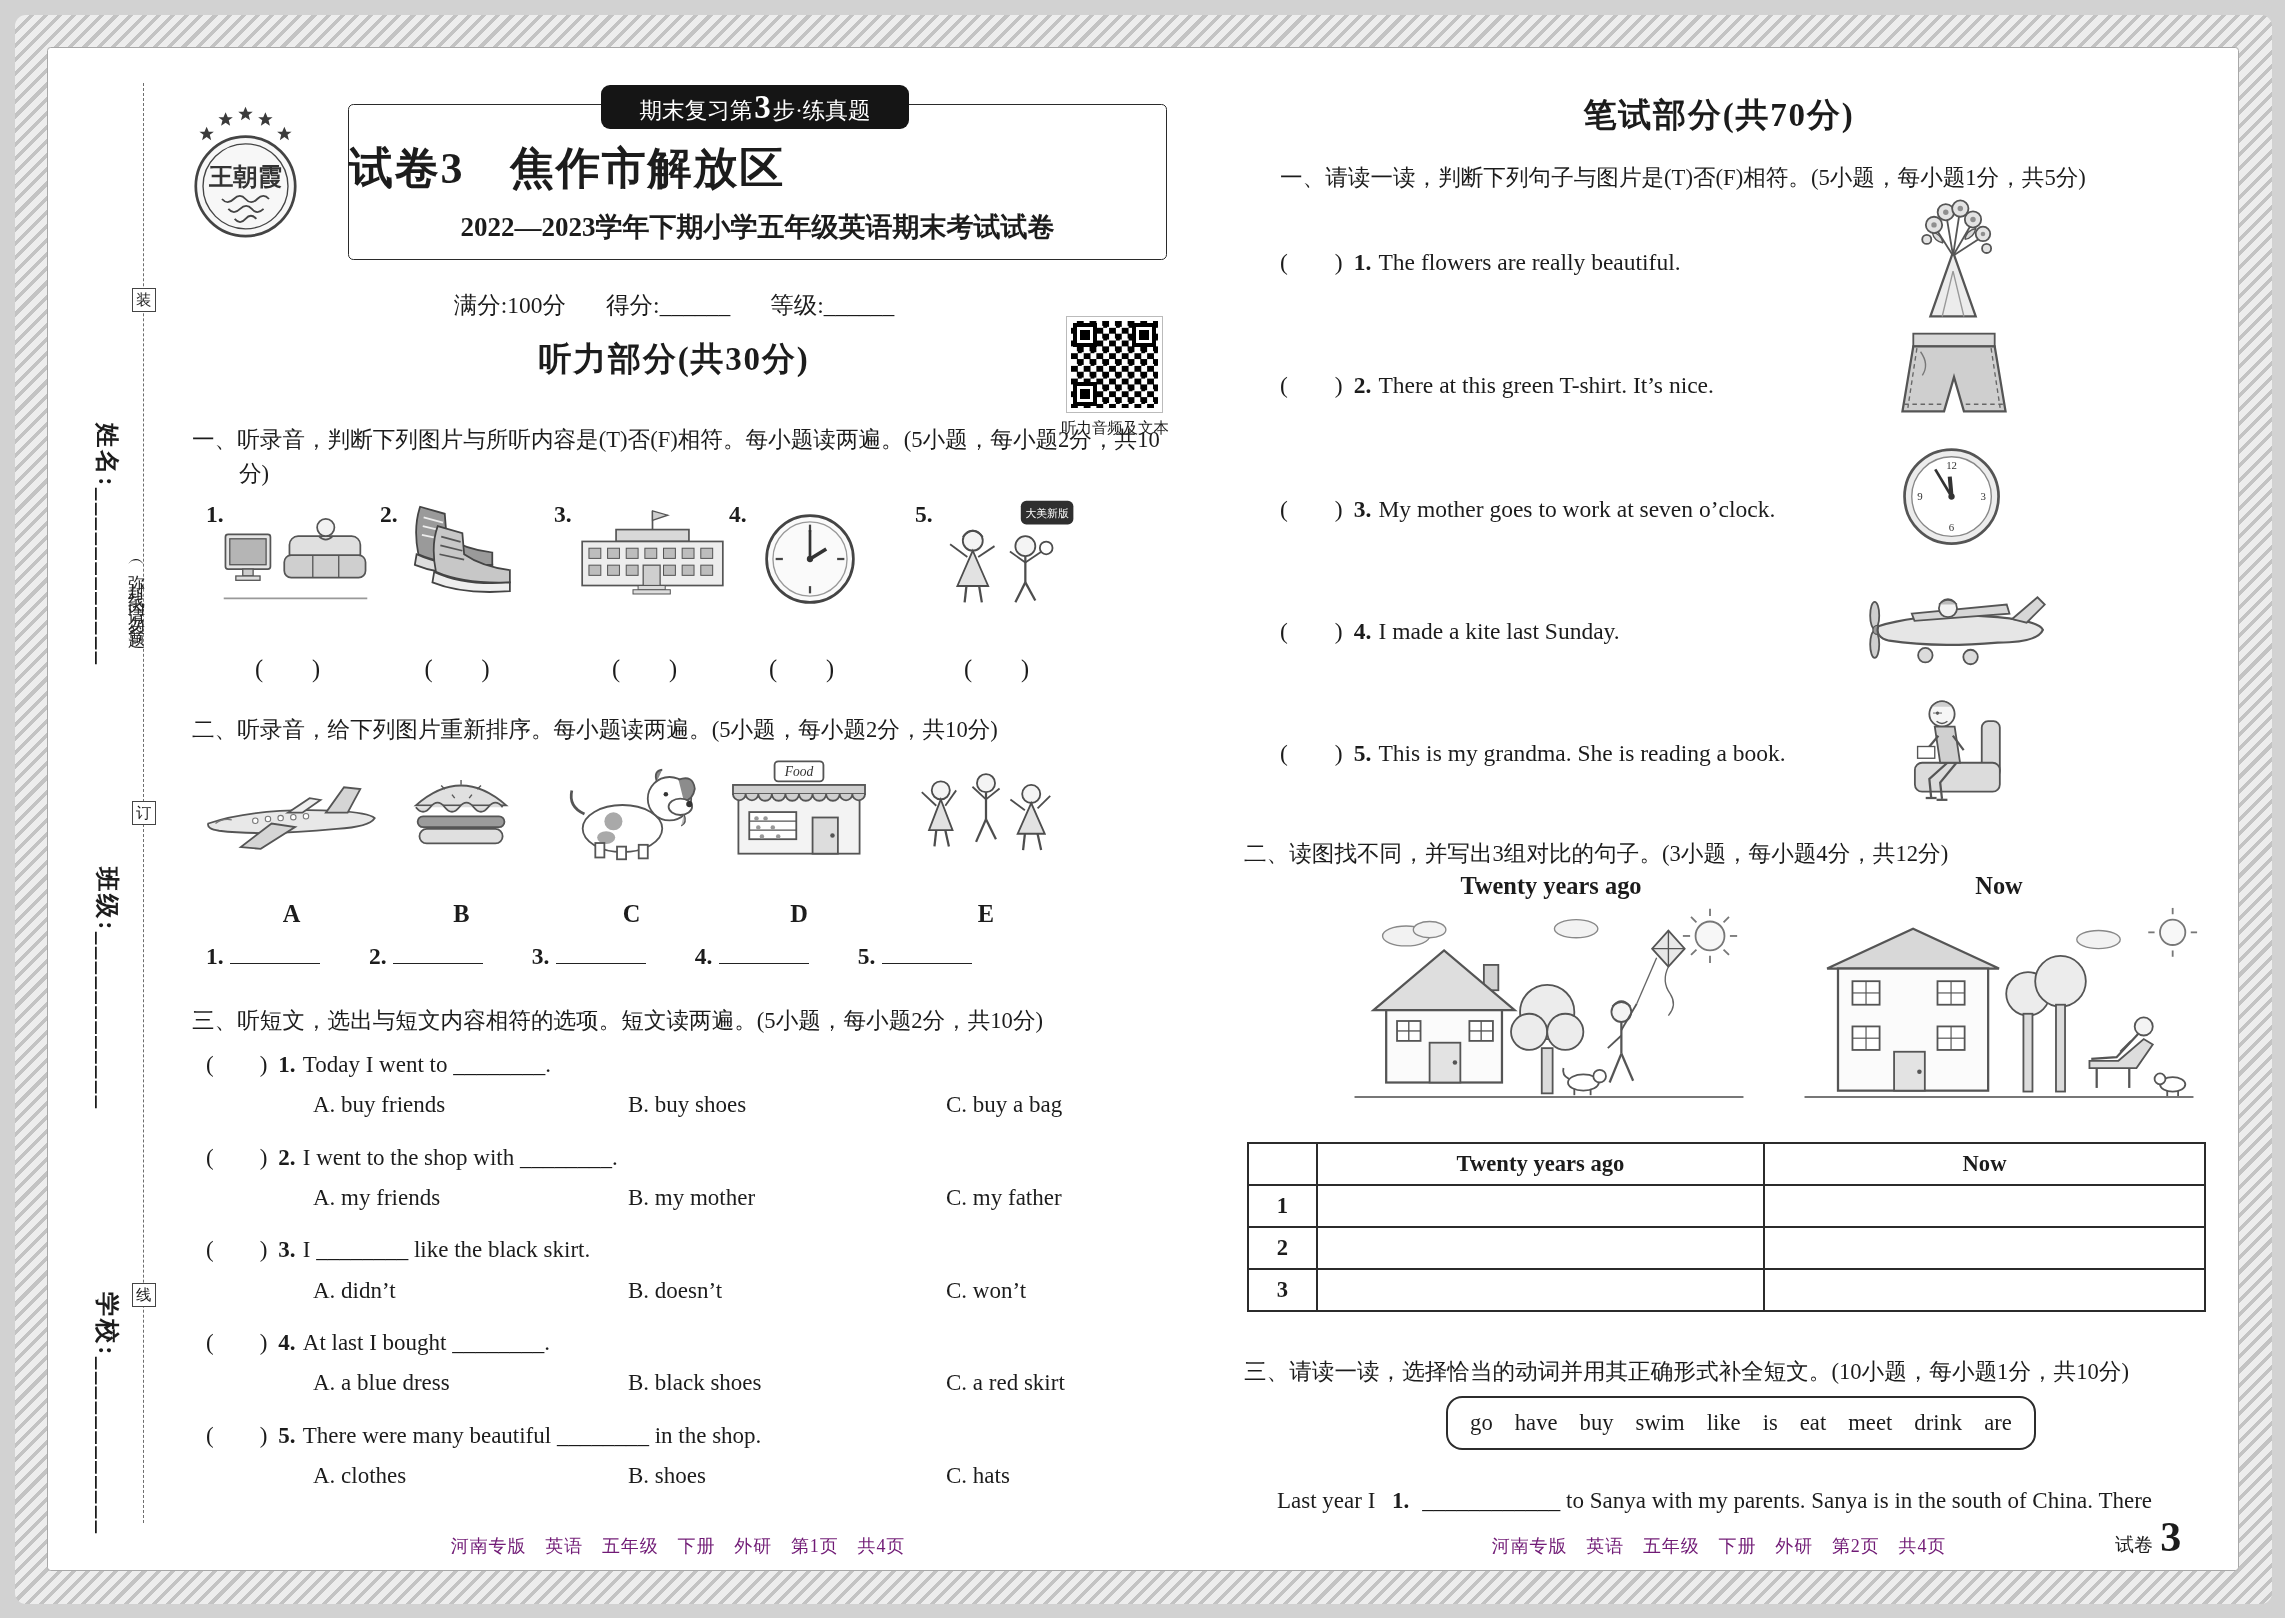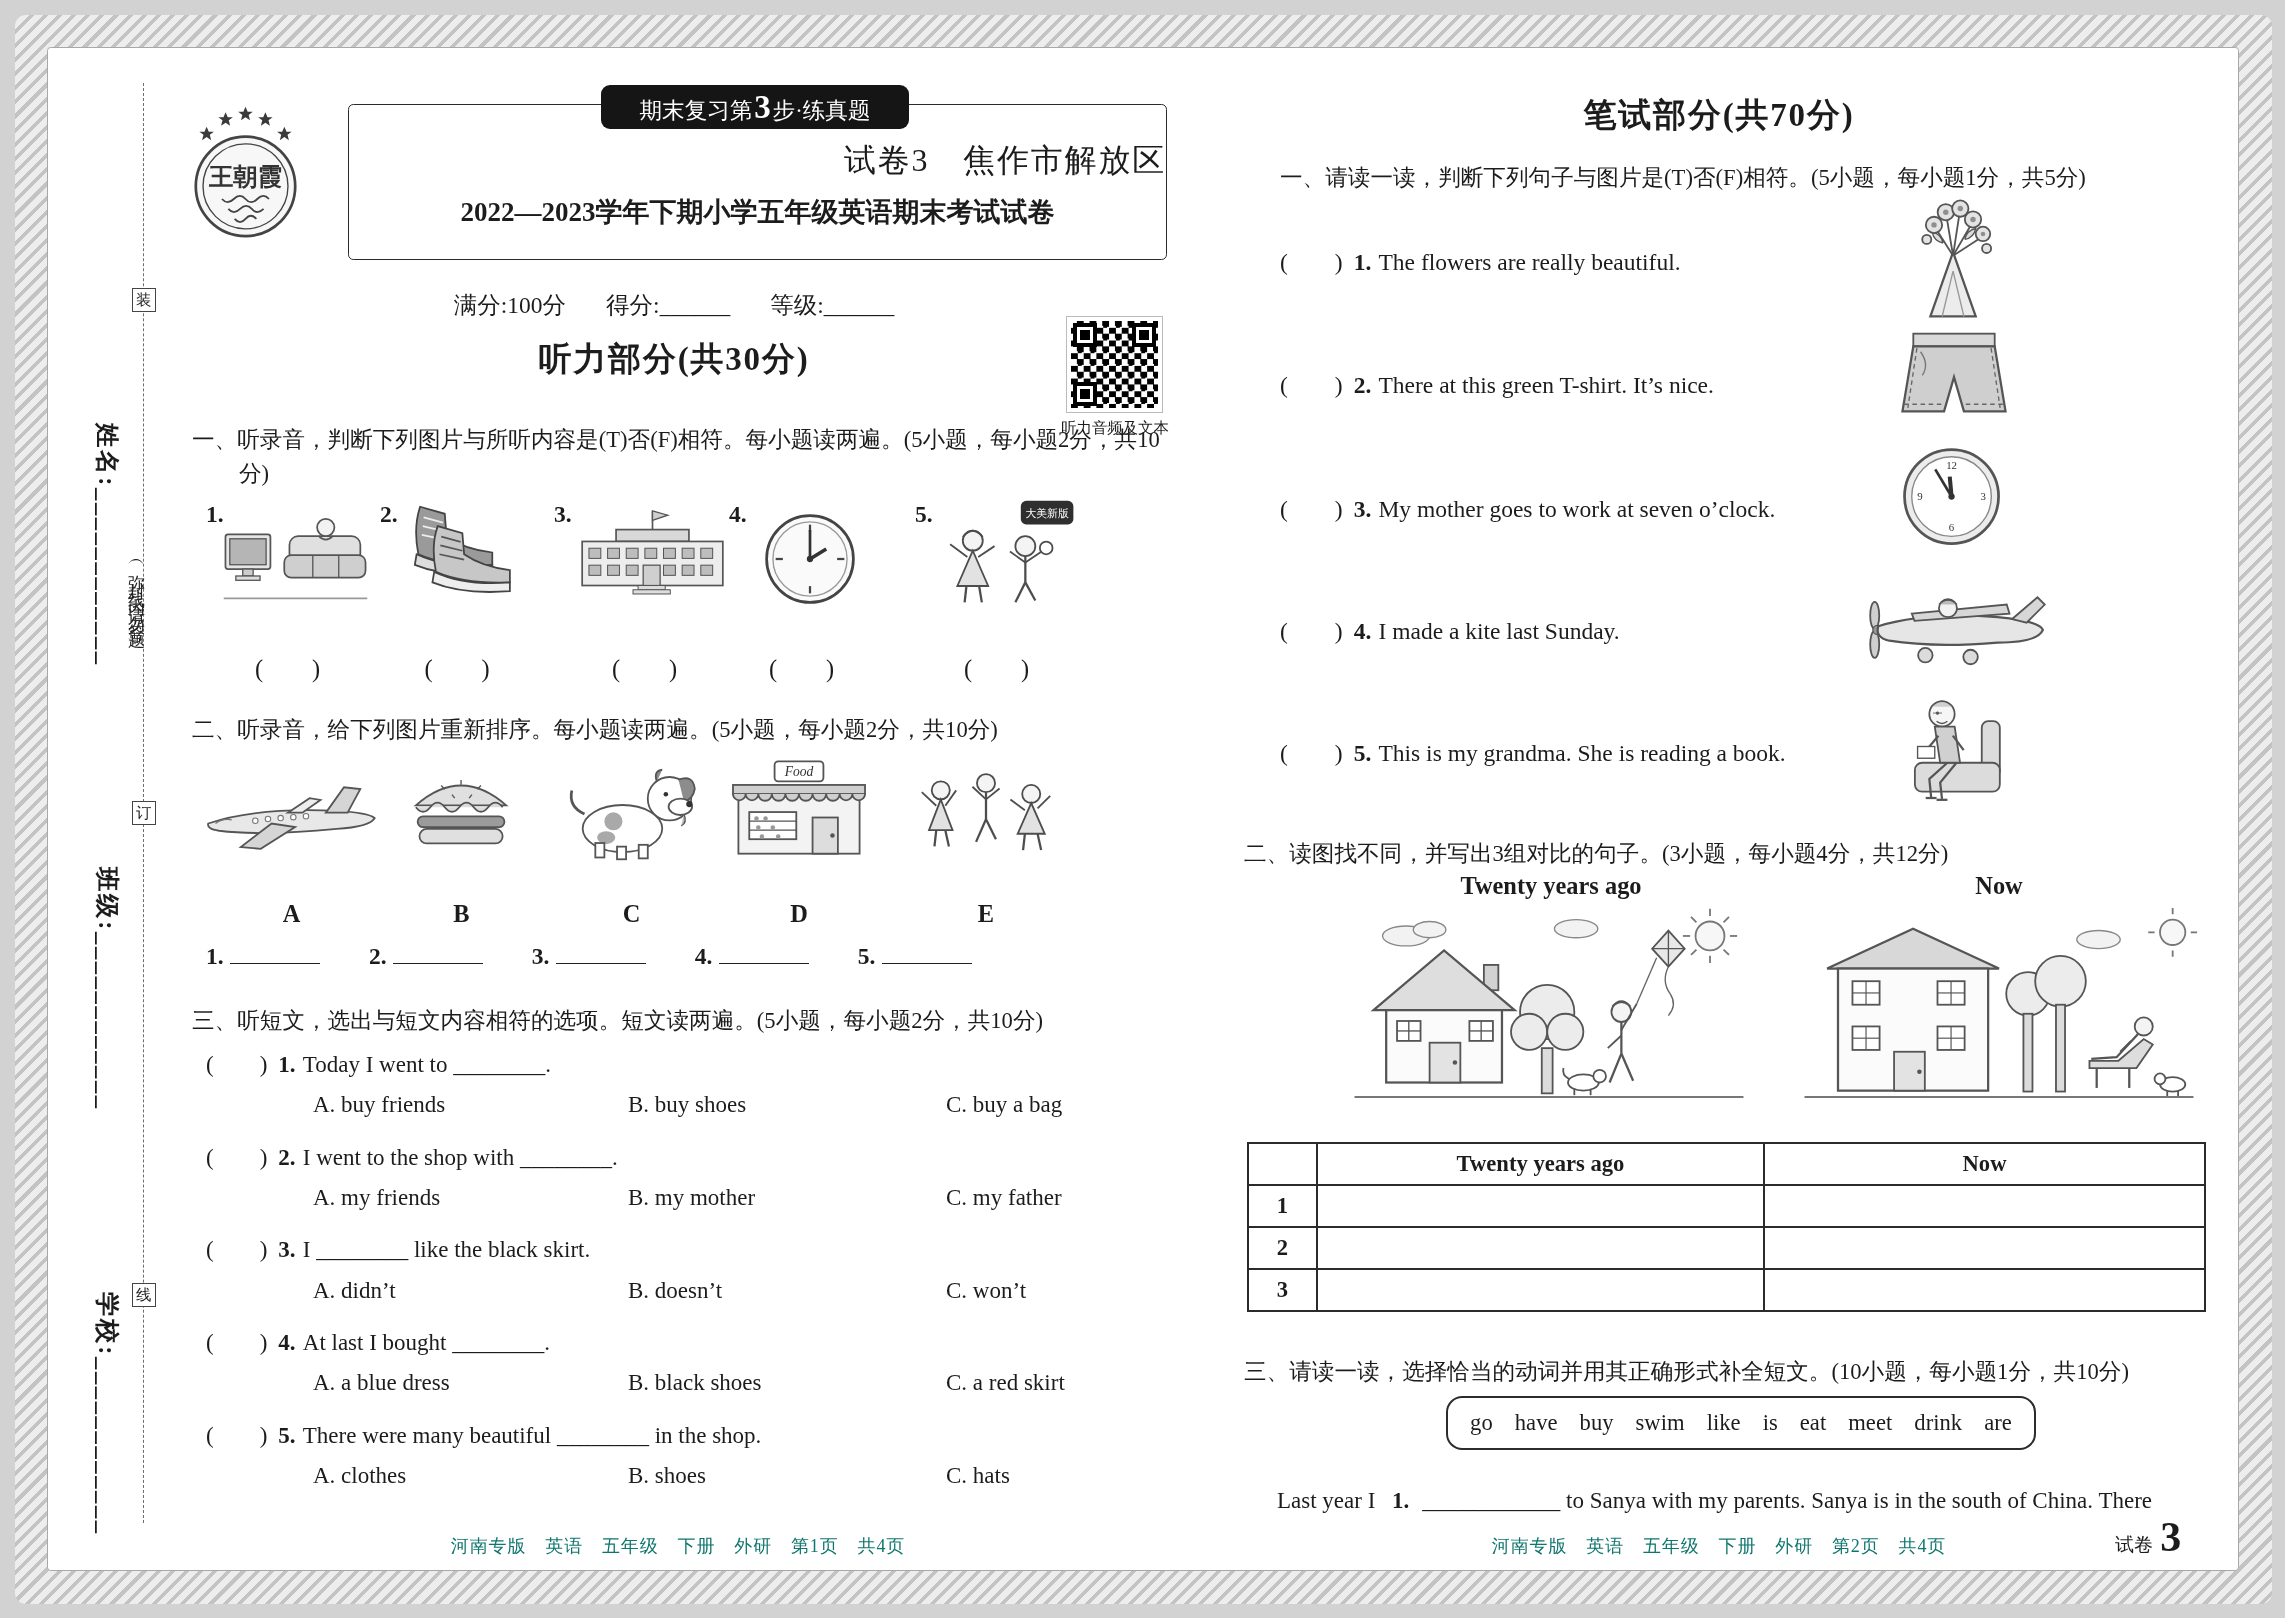--- a/index.html
+++ b/index.html
@@ -34,26 +34,26 @@
   .qnum { font-weight:700; margin:0 7.2px 0 11px; }
   .q-opts { display:flex; padding-left:107px; font-size:23px; margin-top:11px; }
   .o1 { width:315px; } .o2 { width:318px; } .o3 { flex:1; }
   .sent { position:absolute; font-size:23.5px; white-space:nowrap; }
   .cmp { position:absolute; left:1247px; top:1142px; border-collapse:collapse; table-layout:fixed; }
   .cmp th,.cmp td { border:2.3px solid #2b2b2b; height:42px; font-size:22.6px; padding:0 7.2px; }
   .cmp th { font-weight:700; text-align:center; }
   .bank { position:absolute; left:1446px; top:1396px; width:590px; height:54px;
           border:2.3px solid #2c2c2c; border-radius:16.3px; display:flex; align-items:center;
           justify-content:space-evenly; font-size:22.6px; }
-  .footer { position:absolute; font-size:18px; letter-spacing:0.9px; text-align:center; color:#0f766e; }
+  .footer { position:absolute; font-size:18px; letter-spacing:0.9px; text-align:center; color:#701a75; }
   .qr { position:absolute; width:95px; height:95px; border:4.5px solid #fff; outline:0.9px solid #bbb;
         background:repeating-conic-gradient(#000 0 25%, #fff 0 50%) 0 0/12.7px 12.7px; }
   .qr .fp { position:absolute; width:24.4px; height:24.4px; border:4.5px solid #000; background:#fff; }
   .qr .fp::after { content:""; position:absolute; inset:3.6px; background:#000; }
-  .title1 { font-size:32px; font-weight:400; text-align:right; letter-spacing:1.8px; }
+  .title1 { font-size:44px; font-weight:700; text-align:left; letter-spacing:1.8px; }
   .title2 { font-size:27px; font-weight:700; text-align:center; margin-top:11px; }
   .secttl { font-size:33px; font-weight:700; text-align:center; letter-spacing:1.8px; }
 </style>
 </head>
 <body>
 
 <div class="canvas">
   <div class="deco-border"></div>
   <div class="paper"></div>
 

